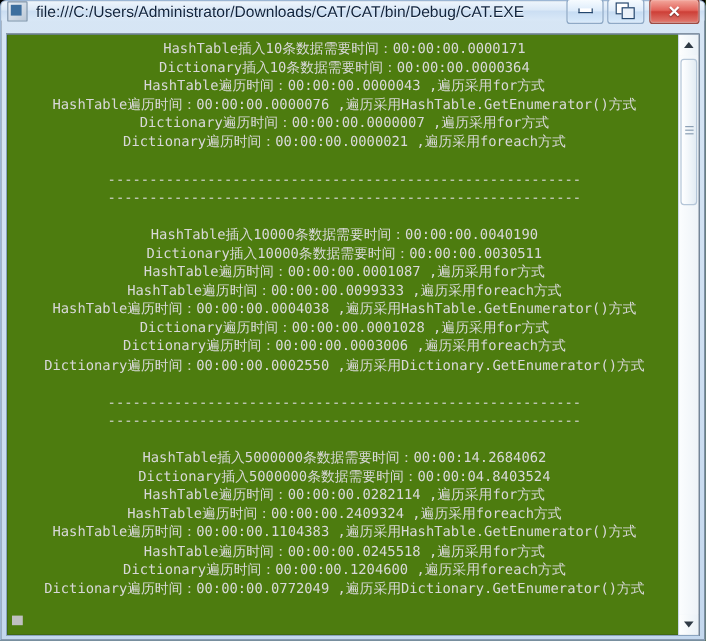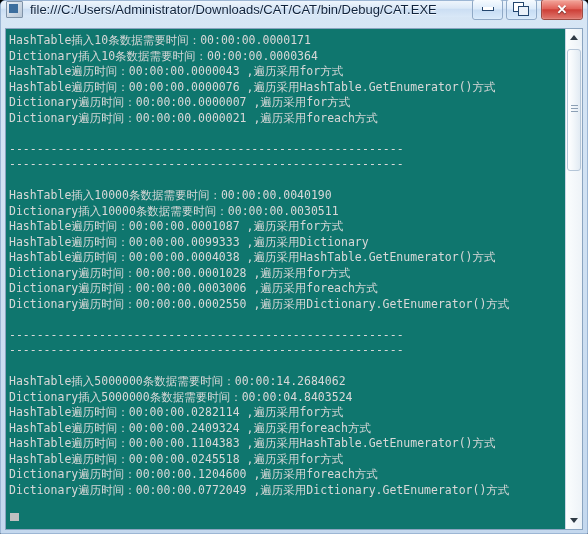--- a/index.html
+++ b/index.html
@@ -63,22 +63,22 @@
   }
   
   #console-wrap{
     position:absolute;left:4px;top:27px;right:4px;bottom:3px;
     display:flex;
     background:#000;
     border:1px solid #8aa4c0;
     box-sizing:border-box;
   }
   #console{
-    flex:1 1 auto;background:#0f766e;overflow:hidden;position:relative;
-    padding:4px 0 0 3px;box-sizing:border-box;
+    flex:1 1 auto;background:#4d7c0f;overflow:hidden;position:relative;
+    padding:4px 0 0 3px;box-sizing:border-box;text-align:center;
   }
   .line{
     color:#d8d8d8;
     font-family:"DejaVu Sans Mono","Liberation Mono",monospace;
     font-size:11.5px;
     line-height:15.5px;
     height:15.5px;
     white-space:pre;
     letter-spacing:0px;
   }
@@ -149,21 +149,21 @@
       <div class="line">HashTable遍历时间：00:00:00.0000076 ,遍历采用HashTable.GetEnumerator()方式</div>
       <div class="line">Dictionary遍历时间：00:00:00.0000007 ,遍历采用for方式</div>
       <div class="line">Dictionary遍历时间：00:00:00.0000021 ,遍历采用foreach方式</div>
       <div class="line blank"></div>
       <div class="line sep">---------------------------------------------------------</div>
       <div class="line sep">---------------------------------------------------------</div>
       <div class="line blank"></div>
       <div class="line">HashTable插入10000条数据需要时间：00:00:00.0040190</div>
       <div class="line">Dictionary插入10000条数据需要时间：00:00:00.0030511</div>
       <div class="line">HashTable遍历时间：00:00:00.0001087 ,遍历采用for方式</div>
-      <div class="line">HashTable遍历时间：00:00:00.0099333 ,遍历采用Dictionary</div>
+      <div class="line">HashTable遍历时间：00:00:00.0099333 ,遍历采用foreach方式</div>
       <div class="line">HashTable遍历时间：00:00:00.0004038 ,遍历采用HashTable.GetEnumerator()方式</div>
       <div class="line">Dictionary遍历时间：00:00:00.0001028 ,遍历采用for方式</div>
       <div class="line">Dictionary遍历时间：00:00:00.0003006 ,遍历采用foreach方式</div>
       <div class="line">Dictionary遍历时间：00:00:00.0002550 ,遍历采用Dictionary.GetEnumerator()方式</div>
       <div class="line blank"></div>
       <div class="line sep">---------------------------------------------------------</div>
       <div class="line sep">---------------------------------------------------------</div>
       <div class="line blank"></div>
       <div class="line">HashTable插入5000000条数据需要时间：00:00:14.2684062</div>
       <div class="line">Dictionary插入5000000条数据需要时间：00:00:04.8403524</div>

